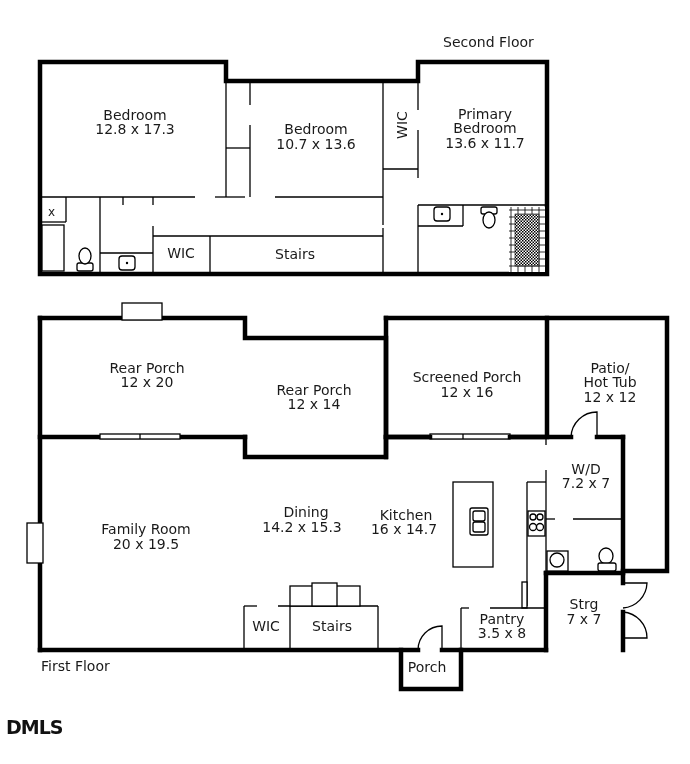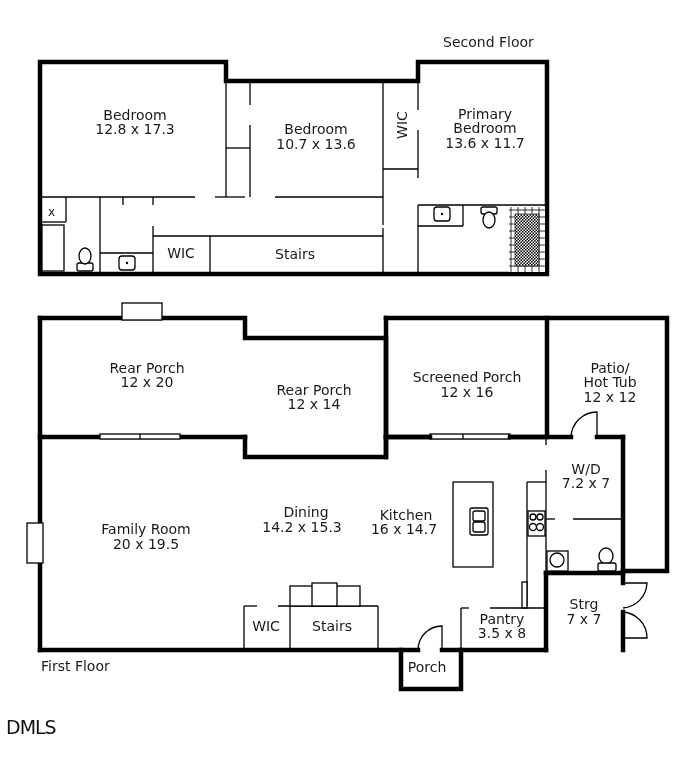--- a/index.html
+++ b/index.html
@@ -3,21 +3,21 @@
 <meta charset="utf-8">
 <style>
   html,body{margin:0;padding:0;background:#ffffff;}
   body{width:690px;height:764px;position:relative;overflow:hidden;font-family:"DejaVu Sans","Liberation Sans",sans-serif;}
   svg{position:absolute;left:0;top:0;}
   .lbl{font-family:"DejaVu Sans","Liberation Sans",sans-serif;font-size:14px;fill:#1a1a1a;}
   .floor{font-family:"DejaVu Sans","Liberation Sans",sans-serif;font-size:14px;fill:#1a1a1a;}
   .wall{stroke:#000;stroke-width:4.5;fill:none;stroke-linecap:square;}
   .thin{stroke:#000;stroke-width:1.3;fill:none;}
   .fix{stroke:#000;stroke-width:1.3;fill:#fff;}
-  .mls{position:absolute;left:6px;top:716px;font-family:"DejaVu Sans","Liberation Sans",sans-serif;font-size:19px;letter-spacing:-1px;color:#111;font-weight:400;}
+  .mls{position:absolute;left:6px;top:716px;font-family:"DejaVu Sans","Liberation Sans",sans-serif;font-size:19px;letter-spacing:-1px;color:#111;font-weight:700;}
 </style>
 </head>
 <body>
 
 <svg width="690" height="764" viewBox="0 0 690 764">
 
   <g>
     <text class="floor" x="443" y="47">Second Floor</text>
 
     <path class="wall" d="M40 62 L226 62 L226 81 L418 81 L418 62 L547 62 L547 274 L40 274 Z"></path>

